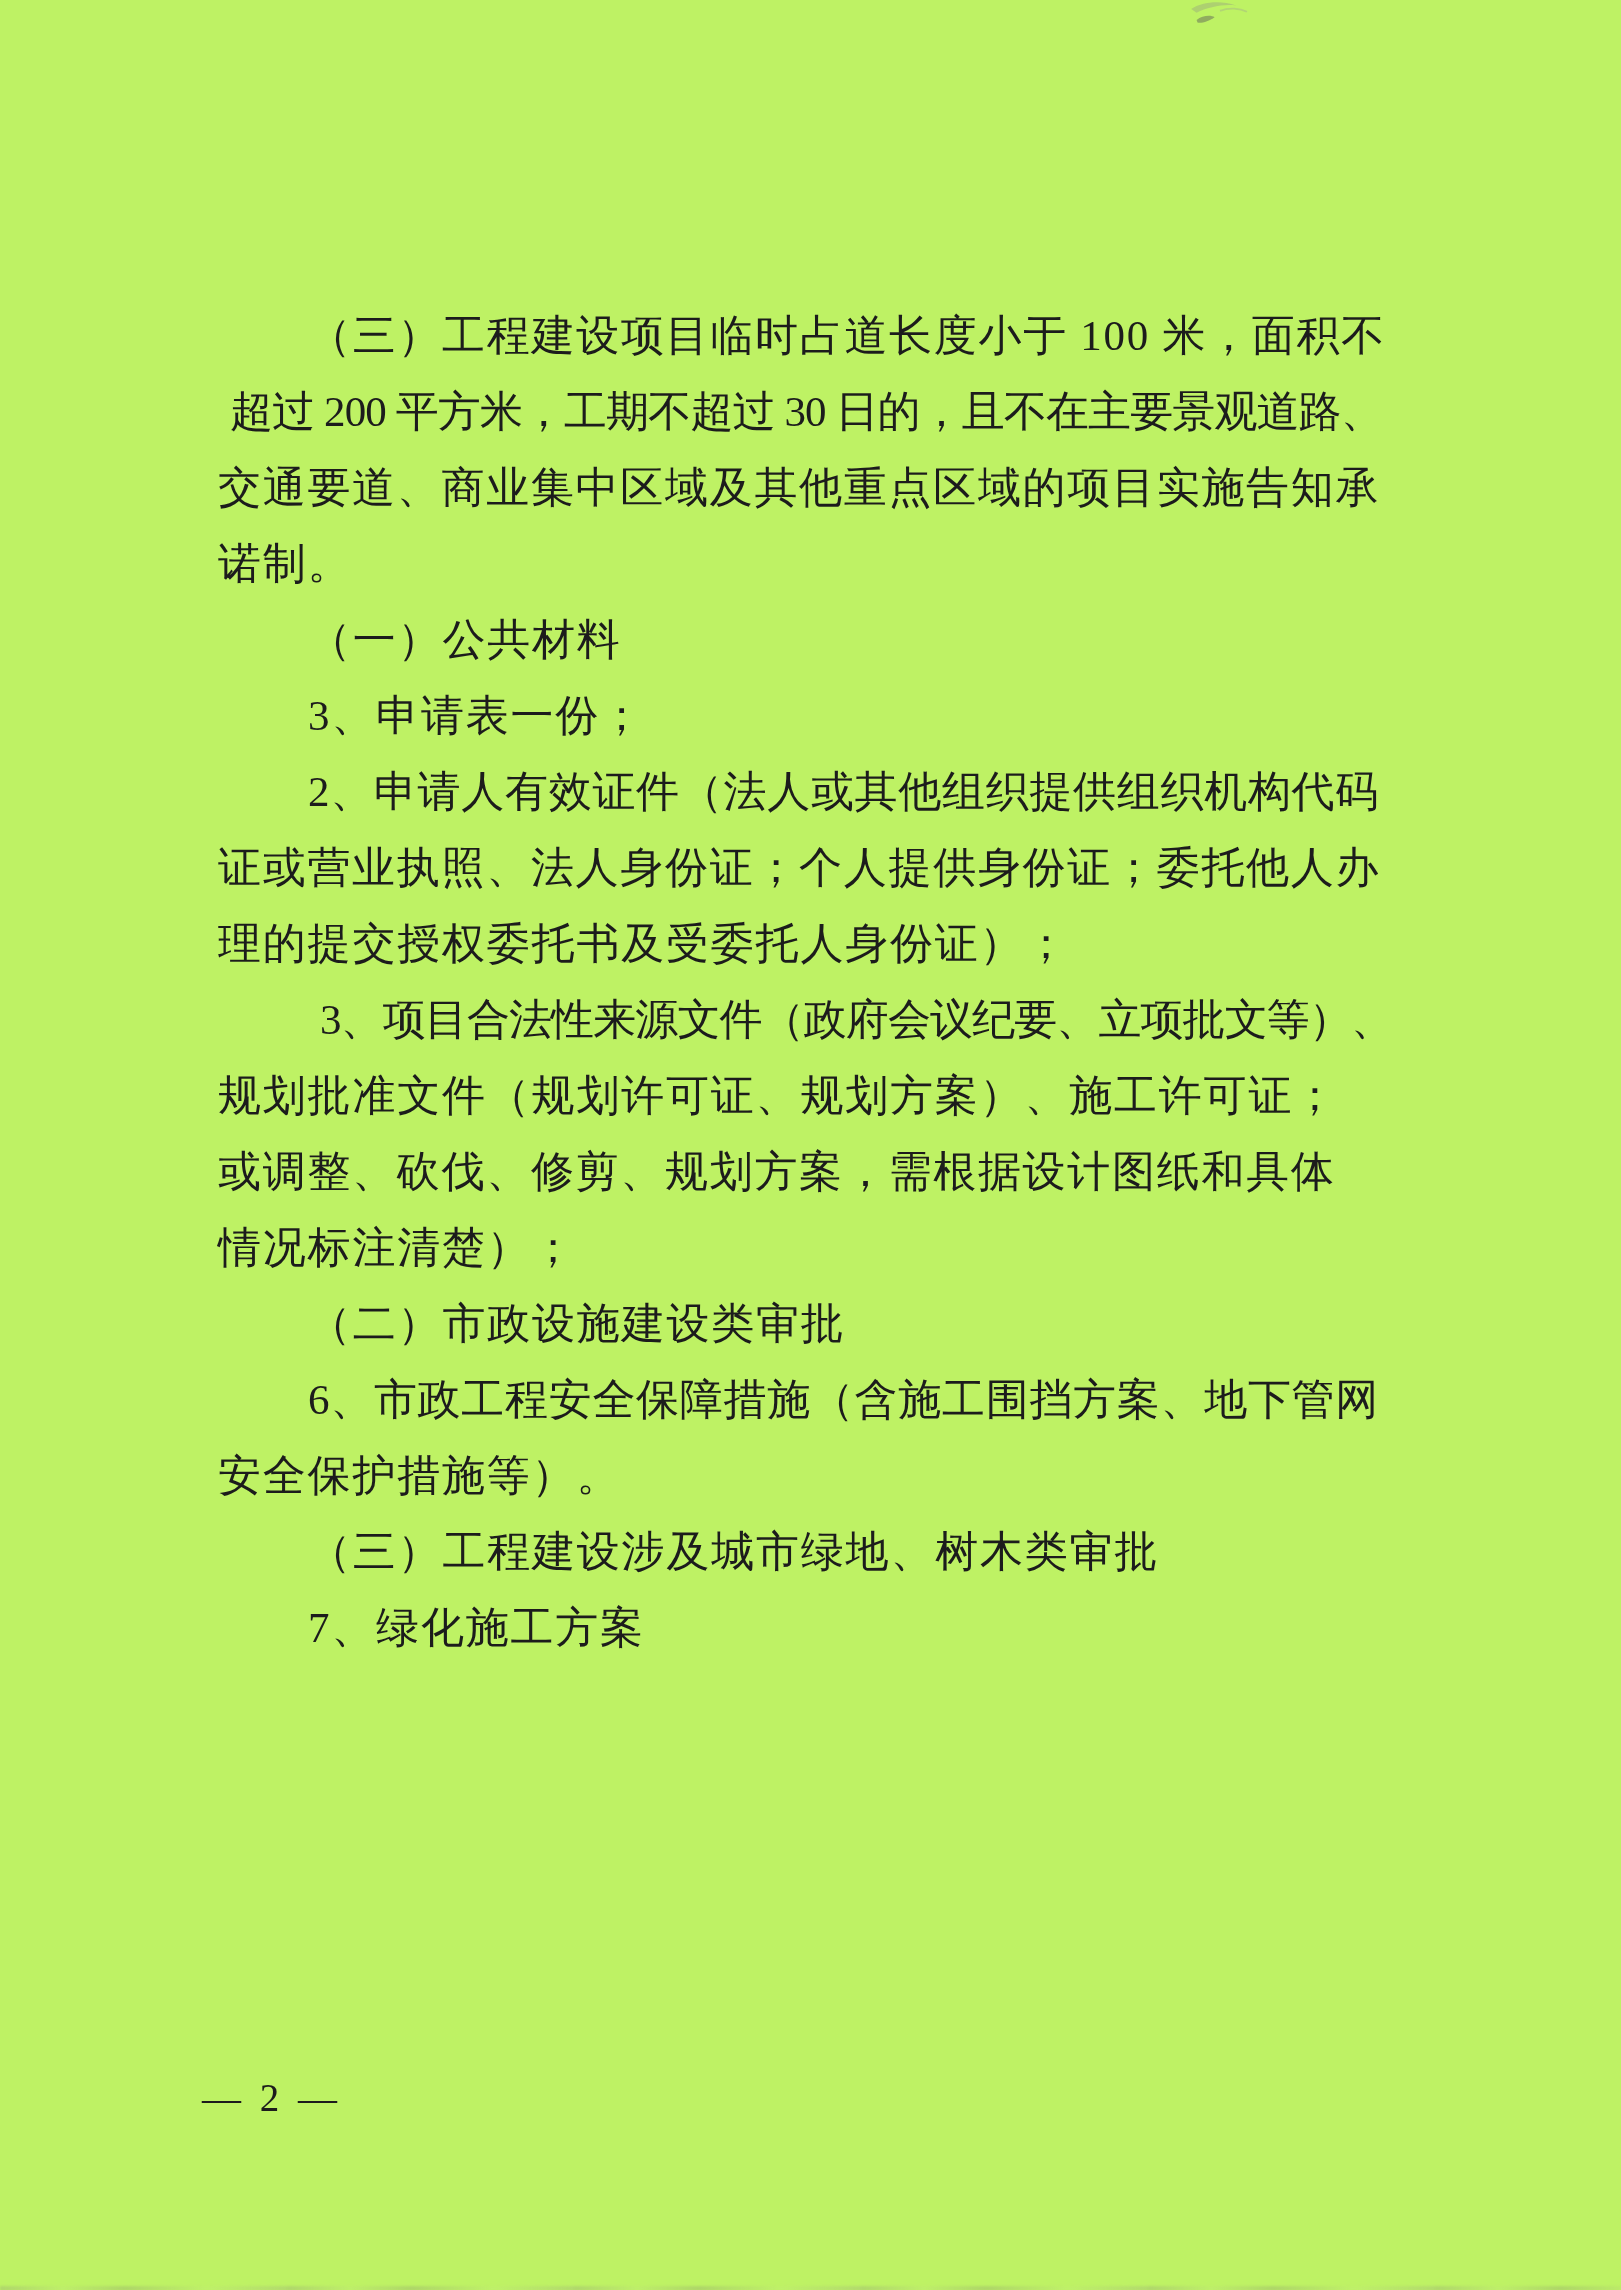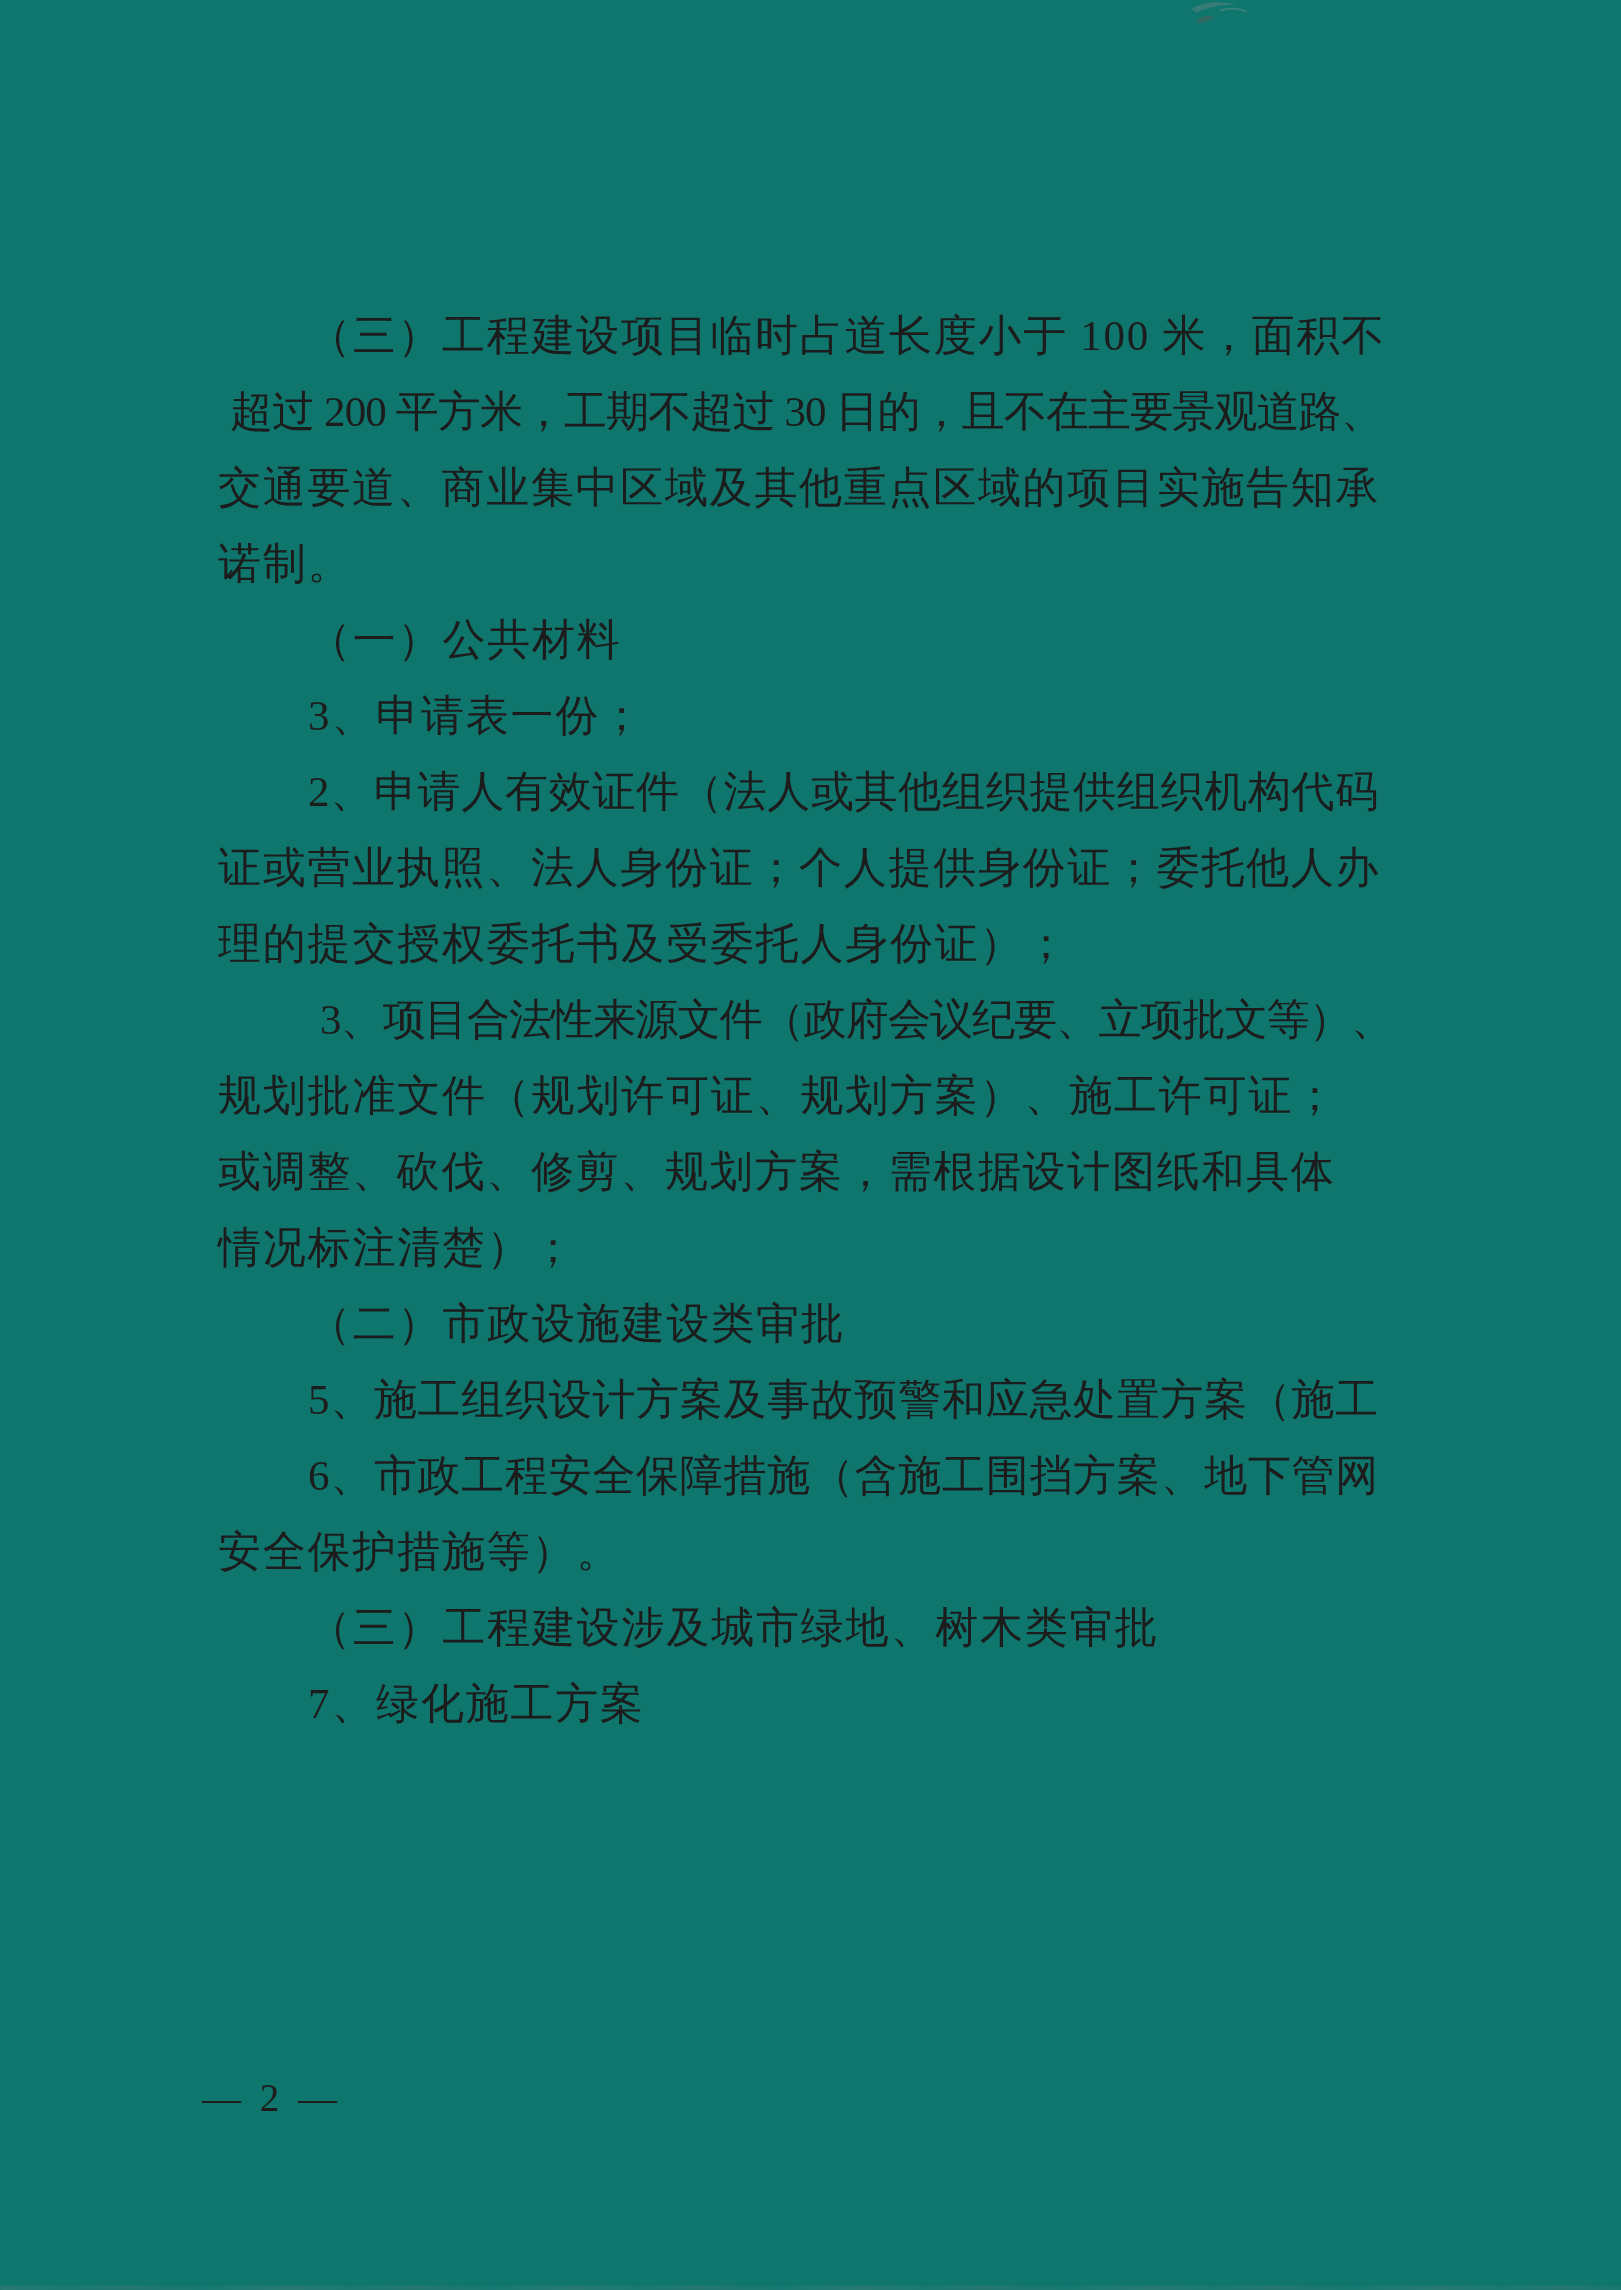--- a/index.html
+++ b/index.html
@@ -4,21 +4,21 @@
 <style>
   html, body {
     margin: 0;
     padding: 0;
     background: #e8e8e8;
   }
   .page {
     position: relative;
     width: 1621px;
     height: 2291px;
-    background: #0f766e;
+    background: #bef264;
     overflow: hidden;
     font-family: "Liberation Serif", serif;
     color: #1a1a1a;
   }
   .doc {
     position: absolute;
     left: 218px;
     top: 298px;
     width: 1162px;
   }
@@ -93,21 +93,20 @@
     <div class="ln ind">（一）公共材料</div>
     <div class="ln ind">3、申请表一份；</div>
     <div class="ln ind lsB">2、申请人有效证件（法人或其他组织提供组织机构代码</div>
     <div class="ln lsA">证或营业执照、法人身份证；个人提供身份证；委托他人办</div>
     <div class="ln">理的提交授权委托书及受委托人身份证）；</div>
     <div class="ln ind lsC">3、项目合法性来源文件（政府会议纪要、立项批文等）、</div>
     <div class="ln">规划批准文件（规划许可证、规划方案）、施工许可证；</div>
     <div class="ln lsA">或调整、砍伐、修剪、规划方案，需根据设计图纸和具体</div>
     <div class="ln">情况标注清楚）；</div>
     <div class="ln ind">（二）市政设施建设类审批</div>
-    <div class="ln ind lsB">5、施工组织设计方案及事故预警和应急处置方案（施工</div>
     <div class="ln ind lsB">6、市政工程安全保障措施（含施工围挡方案、地下管网</div>
     <div class="ln">安全保护措施等）。</div>
     <div class="ln ind">（三）工程建设涉及城市绿地、树木类审批</div>
     <div class="ln ind">7、绿化施工方案</div>
   </div>
 
   <div class="page-number">— 2 —</div>
 
   <div class="scanner-edge"></div>
 

